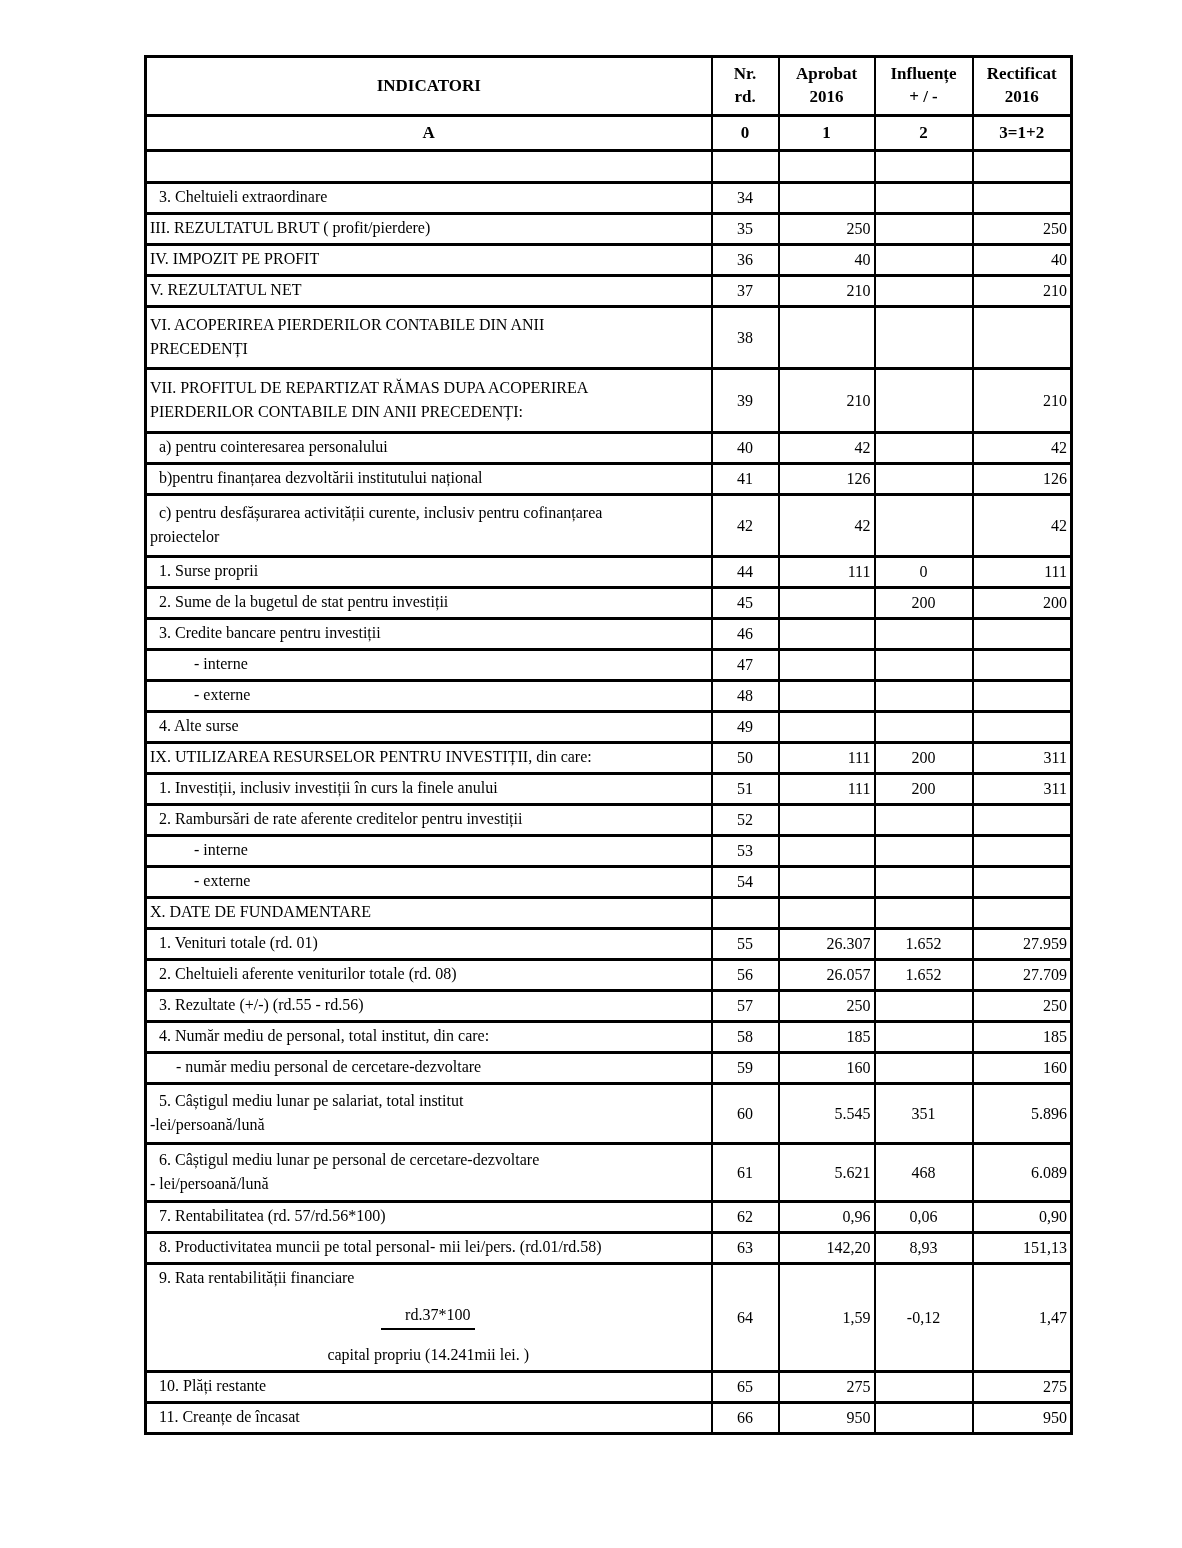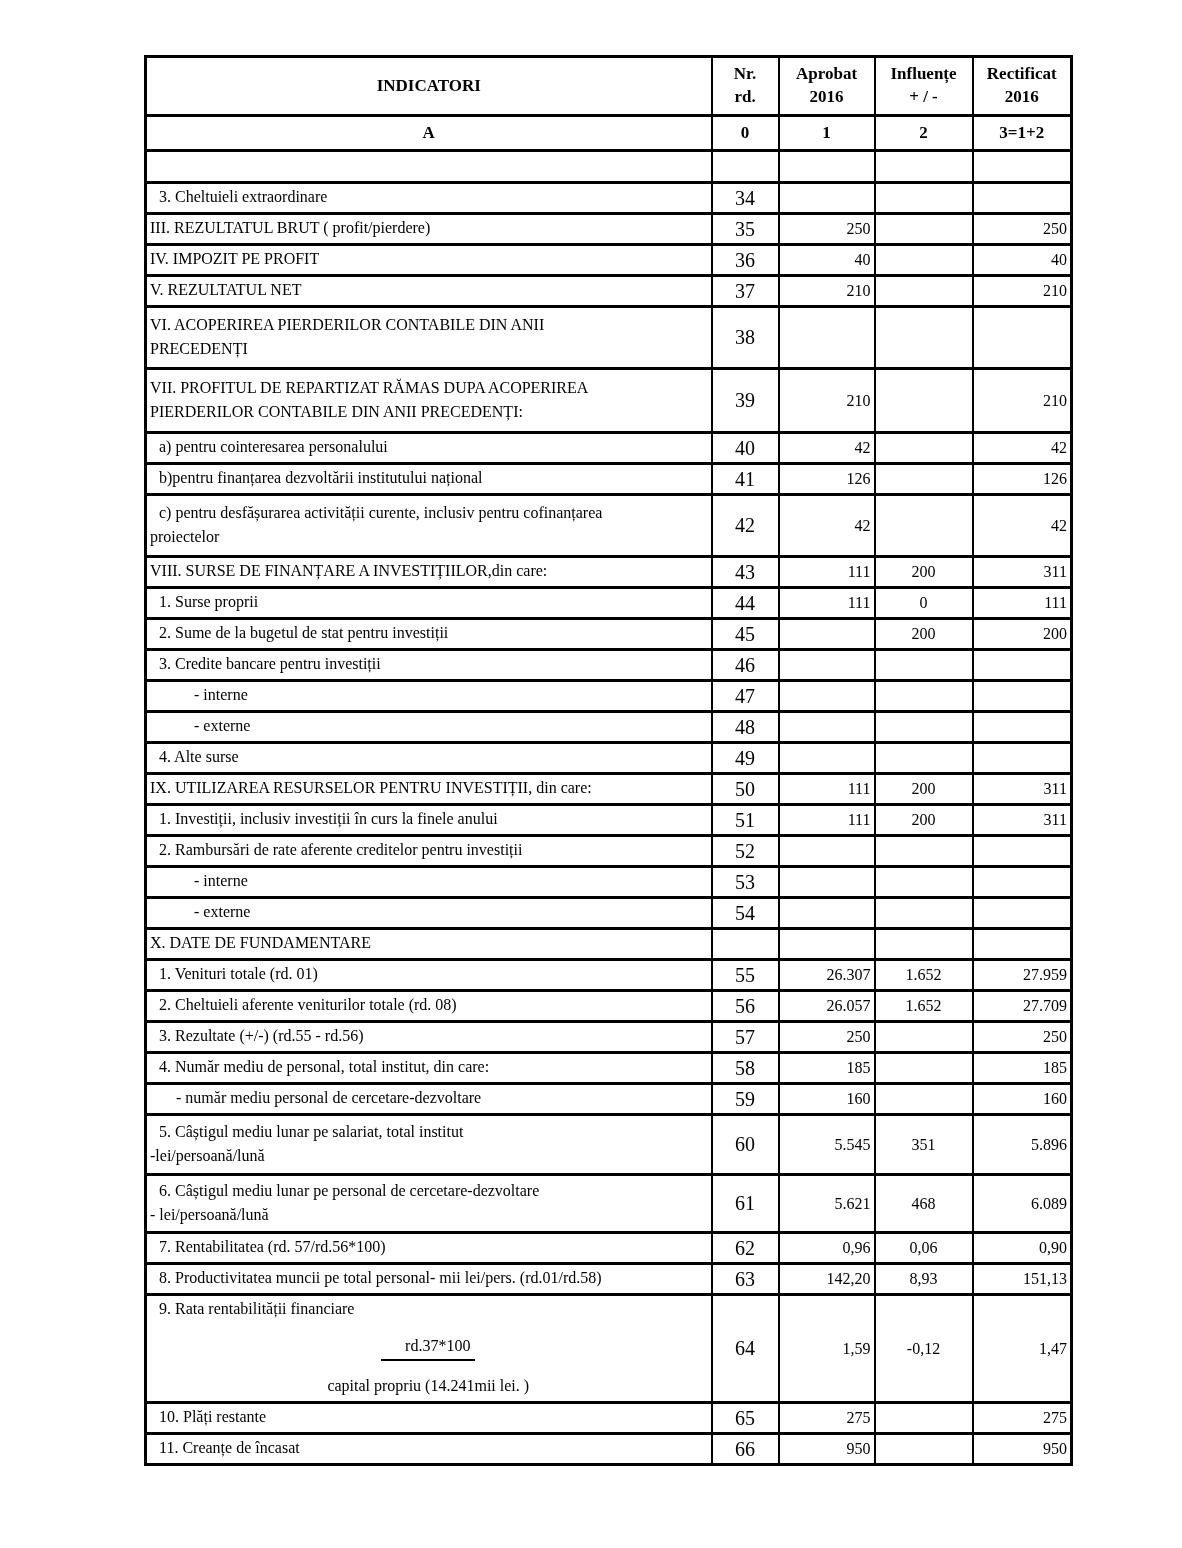--- a/index.html
+++ b/index.html
@@ -53,21 +53,21 @@
     height: 30px;
   }
   
   td.c-ind {
     font-size: 16px;
     line-height: 1.5;
     text-align: left;
     padding: 1px 4px 3px 3px;
   }
   td.c-nr {
-    font-size: 20px;
+    font-size: 16px;
     text-align: center;
   }
   td.c-num {
     font-size: 16px;
     text-align: right;
     padding-right: 3px;
   }
   td.c-ctr {
     font-size: 16px;
     text-align: center;
@@ -211,29 +211,20 @@
         <tr style="height: 62px;">
           <td class="c-ind">
             <div class="ln ind1">c) pentru desfășurarea activității curente, inclusiv pentru cofinanțarea</div>
             <div class="ln">proiectelor</div>
           </td>
           <td class="c-nr">42</td>
           <td class="c-num">42</td>
           <td class="c-ctr"></td>
           <td class="c-num">42</td>
         </tr>
-        <tr style="height: 30px;">
-          <td class="c-ind">
-            <div class="ln">VIII. SURSE DE FINANȚARE A INVESTIȚIILOR,din care:</div>
-          </td>
-          <td class="c-nr">43</td>
-          <td class="c-num">111</td>
-          <td class="c-ctr">200</td>
-          <td class="c-num">311</td>
-        </tr>
         <tr style="height: 29px;">
           <td class="c-ind">
             <div class="ln ind1">1. Surse proprii</div>
           </td>
           <td class="c-nr">44</td>
           <td class="c-num">111</td>
           <td class="c-ctr">0</td>
           <td class="c-num">111</td>
         </tr>
         <tr style="height: 30px;">

